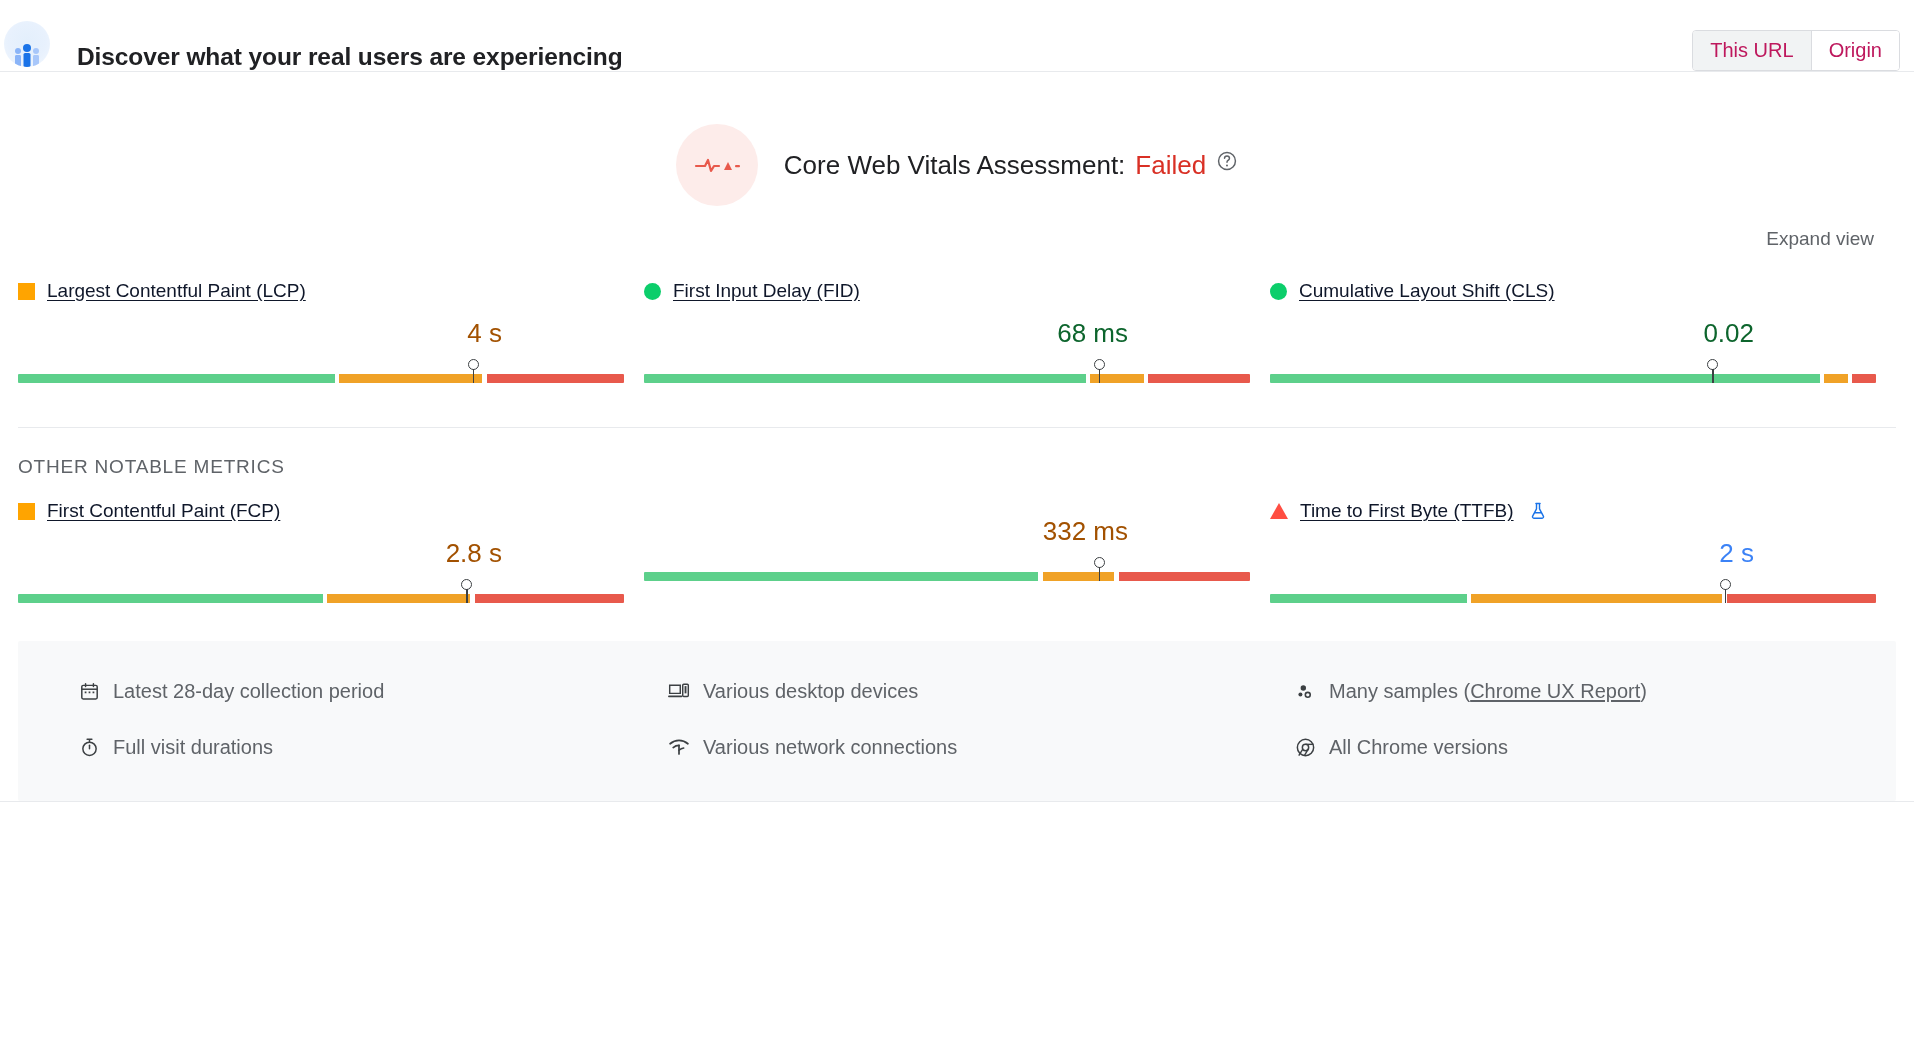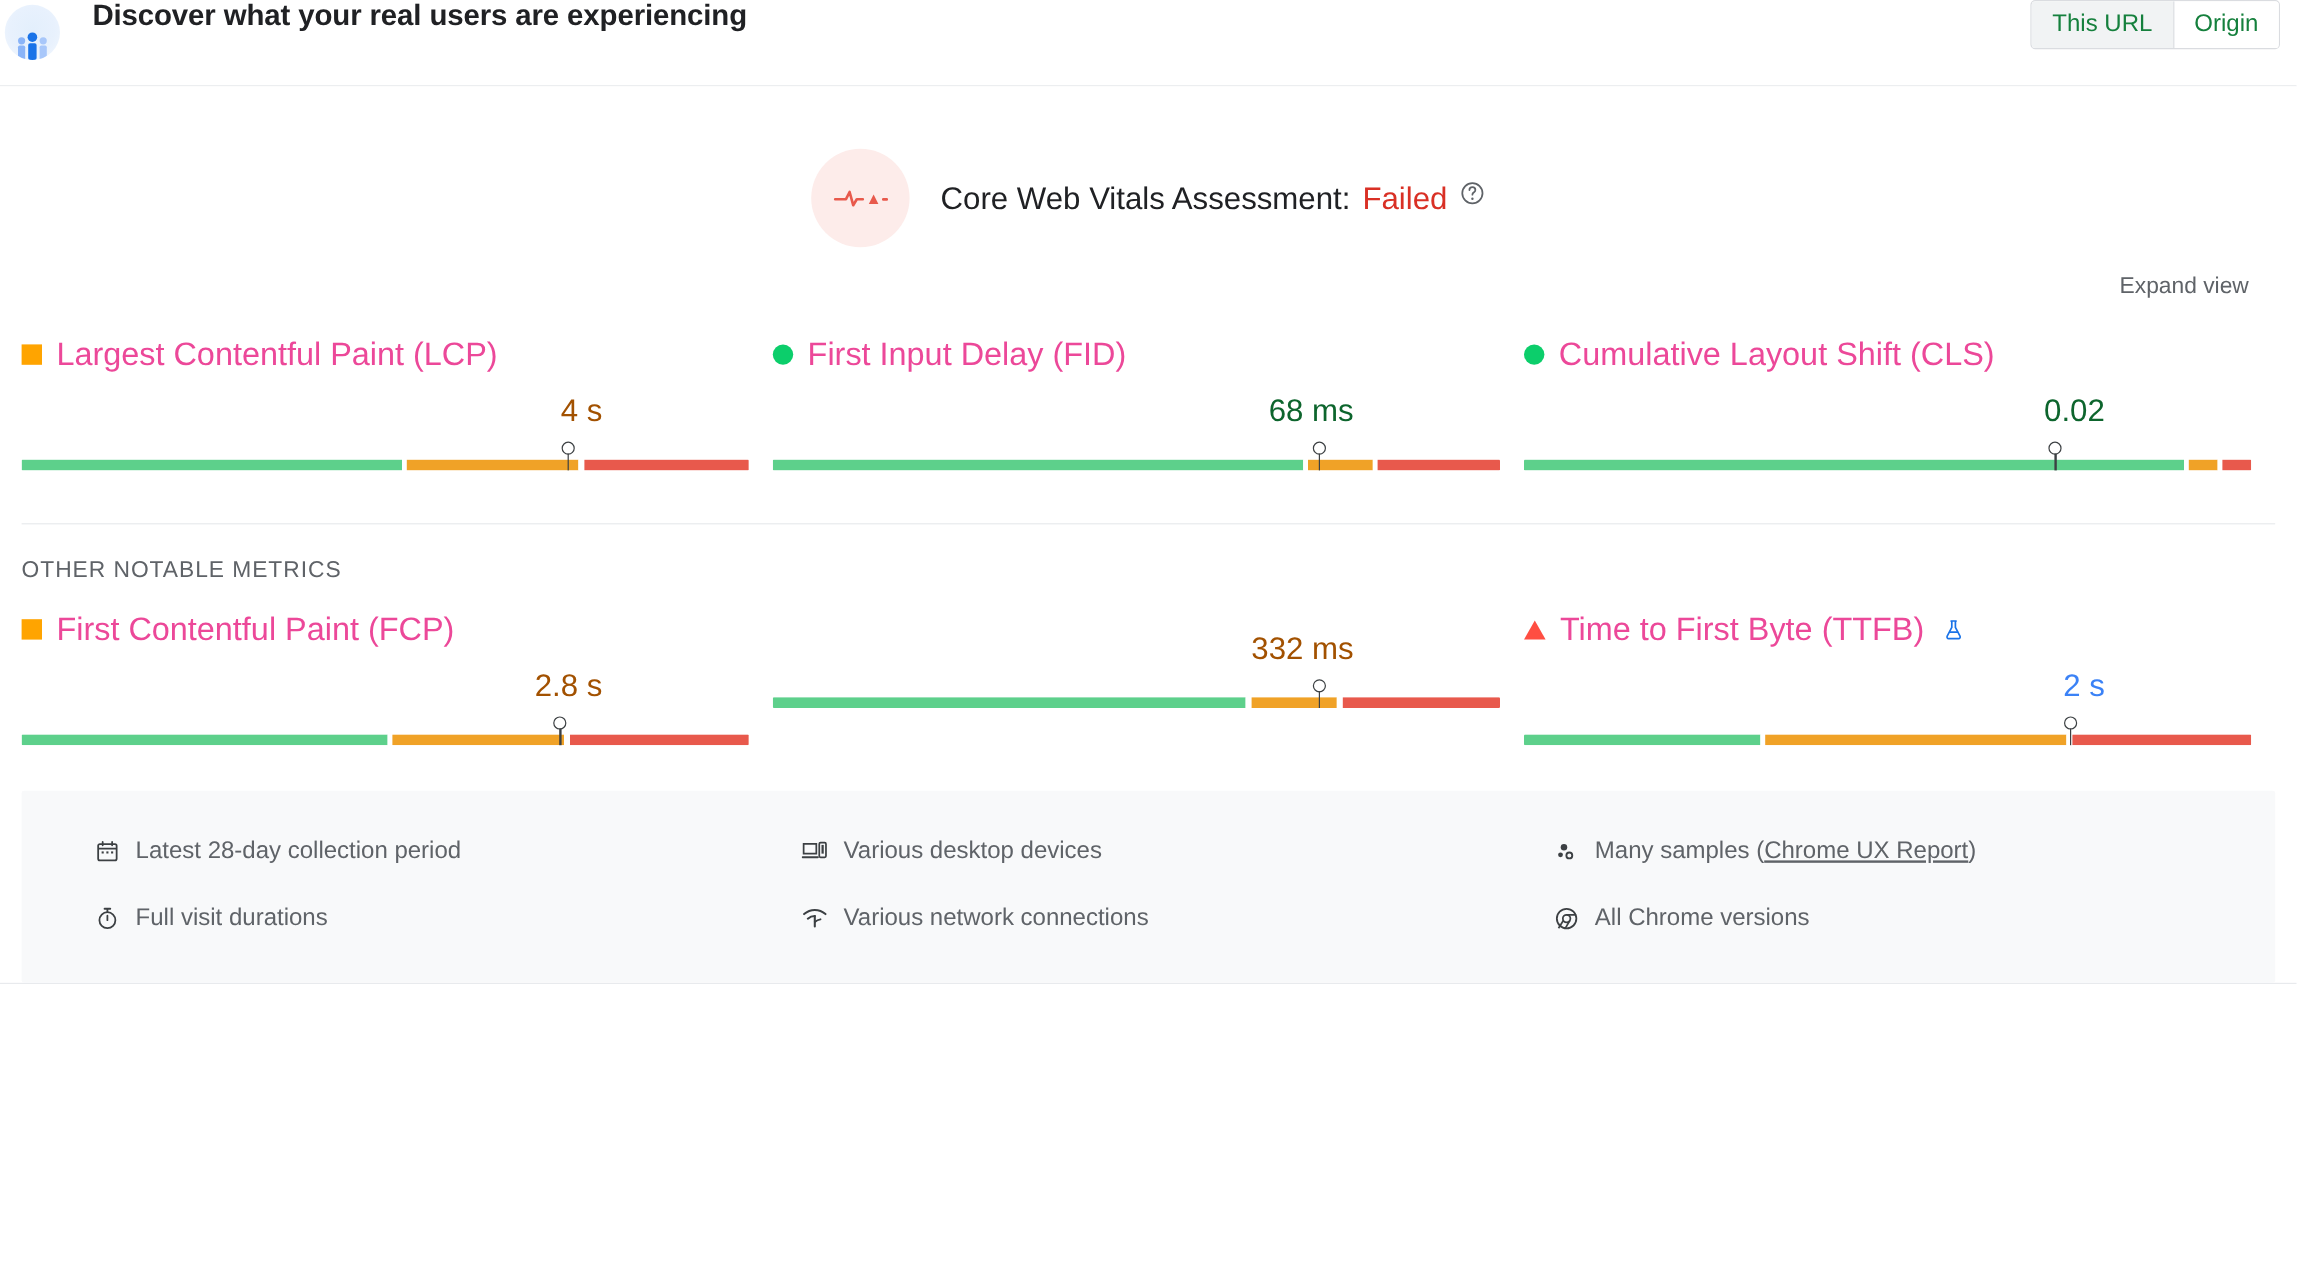--- a/index.html
+++ b/index.html
@@ -11,21 +11,21 @@
     -webkit-font-smoothing: antialiased;
   }
 
   #page { position: relative; width: 1914px; height: 1064px; overflow: hidden; background:#fff; }
 
   
   .header {
     position: relative;
     height: 72px;
     display: flex;
-    align-items: flex-start;
+    align-items: flex-end;
     padding: 0 14px 0 0;
     border-bottom: 1px solid #e8eaed;
     background: #fff;
   }
   .logo-wrap {
     width: 54px; height: 54px;
     margin-left: 0px;
     flex: 0 0 54px;
     display: flex; align-items: center; justify-content: center;
   }
@@ -48,21 +48,21 @@
     display: flex;
     border: 1px solid #dadce0;
     border-radius: 4px;
     overflow: hidden;
     height: 41px;
     font-size: 20px;
   }
   .toggle-btn {
     display: flex; align-items: center; justify-content: center;
     padding: 0 17px;
-    color: #15803d;
+    color: #be185d;
     background: #fff;
     cursor: pointer;
     white-space: nowrap;
   }
   .toggle-btn.active { background: #f1f3f4; }
   .toggle-btn + .toggle-btn { border-left: 1px solid #dadce0; }
 
   
   .card {
     position: relative;
@@ -114,22 +114,23 @@
 
   .metric { padding: 0 20px 0 0; }
 
   .metric-head {
     display: flex;
     align-items: center;
     gap: 12px;
     margin-bottom: 8px;
   }
   .metric-name {
-    font-size: 27px;
-    color: #ec4899;
+    font-size: 19px;
+    color: #0f172a;
+    text-decoration: underline;
     text-underline-offset: 3px;
     cursor: pointer;
     white-space: nowrap;
   }
   .sq { width: 17px; height: 17px; flex:0 0 17px; }
   .sq.orange { background: #ffa400; }
   .dot { width: 17px; height: 17px; border-radius: 50%; flex:0 0 17px; }
   .dot.green { background: #0cce6b; }
   .tri {
     width: 0; height: 0; flex:0 0 18px;

